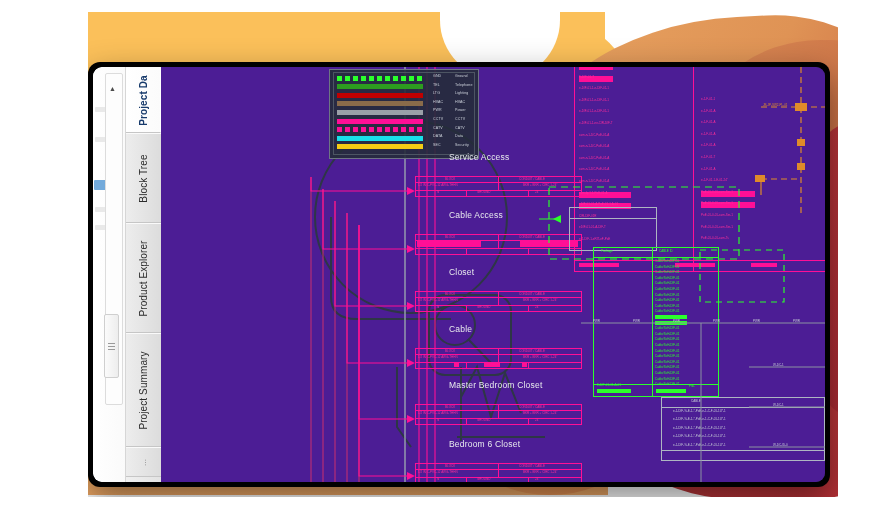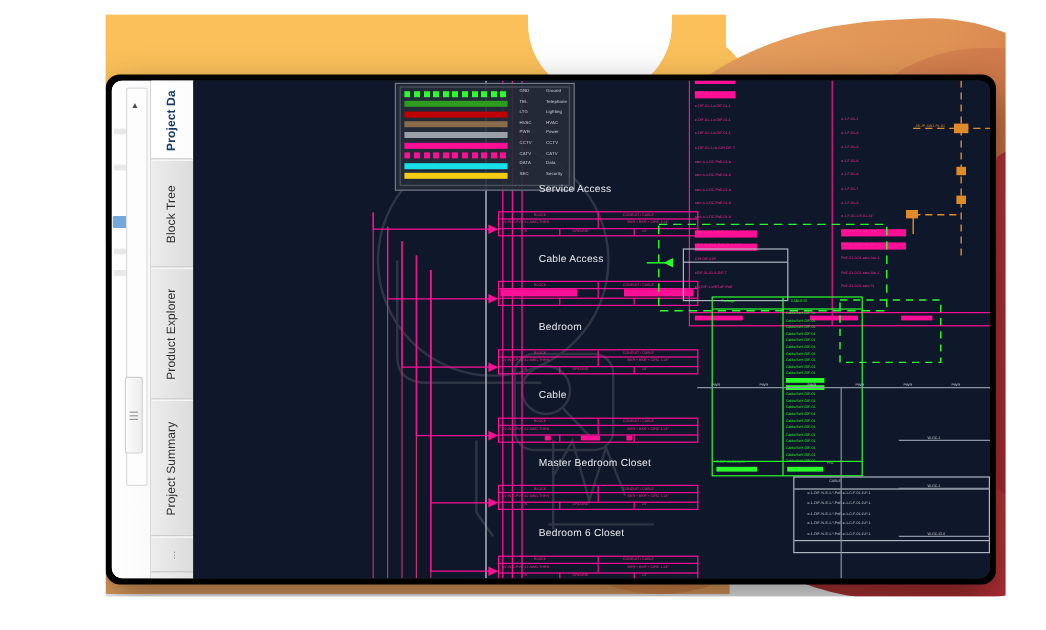--- a/index.html
+++ b/index.html
@@ -136,21 +136,21 @@
   }
   .vtab.t0{height:64px;}
   .vtab.t1{height:88px;}
   .vtab.t2{height:108px;}
   .vtab.t3{height:112px;}
   .vtab.t4{height:28px;font-size:8px;color:#777;}
 
   
   #canvas{
     position:relative;flex:1 1 auto;height:100%;
-    background:#0f172a;overflow:hidden;
+    background:#4c1d95;overflow:hidden;
   }
   #canvas svg{position:absolute;left:0;top:0;}
 
   .wm{fill:none;stroke:#2e3646;stroke-width:2;}
   .blk-label{
     position:absolute;color:#e8eaee;font-size:8.5px;
     white-space:nowrap;letter-spacing:.2px;
   }
   
   #legend{
@@ -358,21 +358,21 @@
               <div class="hl" style="top:5px;"></div>
               <div class="hl" style="top:13px;"></div>
               <div class="vl" style="left:82px;top:0;height:13px;"></div>
               <div class="vl" style="left:50px;top:13px;"></div>
               <div class="vl" style="left:112px;top:13px;"></div>
               <div class="bar-fill" style="left:1px;top:6px;width:64px;height:6px;"></div>
               <div class="bar-fill" style="left:104px;top:6px;width:58px;height:6px;"></div>
             </div>
             <div class="mini" style="left: 284px; top: 167.5px;">BLOCK</div>
             <div class="mini" style="left: 358px; top: 167.5px;">CONDUIT / CABLE</div>
-            <div class="blk-label" style="left: 288px; top: 200px;">Bedroom</div>
+            <div class="blk-label" style="left: 288px; top: 200px;">Closet</div>
             <div class="tbl" style="left: 254px; top: 224px; width: 165px; height: 19px;">
               <div class="hl" style="top:5px;"></div>
               <div class="hl" style="top:13px;"></div>
               <div class="vl" style="left:82px;top:0;height:13px;"></div>
               <div class="vl" style="left:50px;top:13px;"></div>
               <div class="vl" style="left:112px;top:13px;"></div>
             </div>
             <div class="mini" style="left: 284px; top: 224.5px;">BLOCK</div>
             <div class="mini" style="left: 358px; top: 224.5px;">CONDUIT / CABLE</div>
             <div class="mini" style="left: 257px; top: 231px;">1/2 IN C-PVC-12 AWG-THHN</div>

